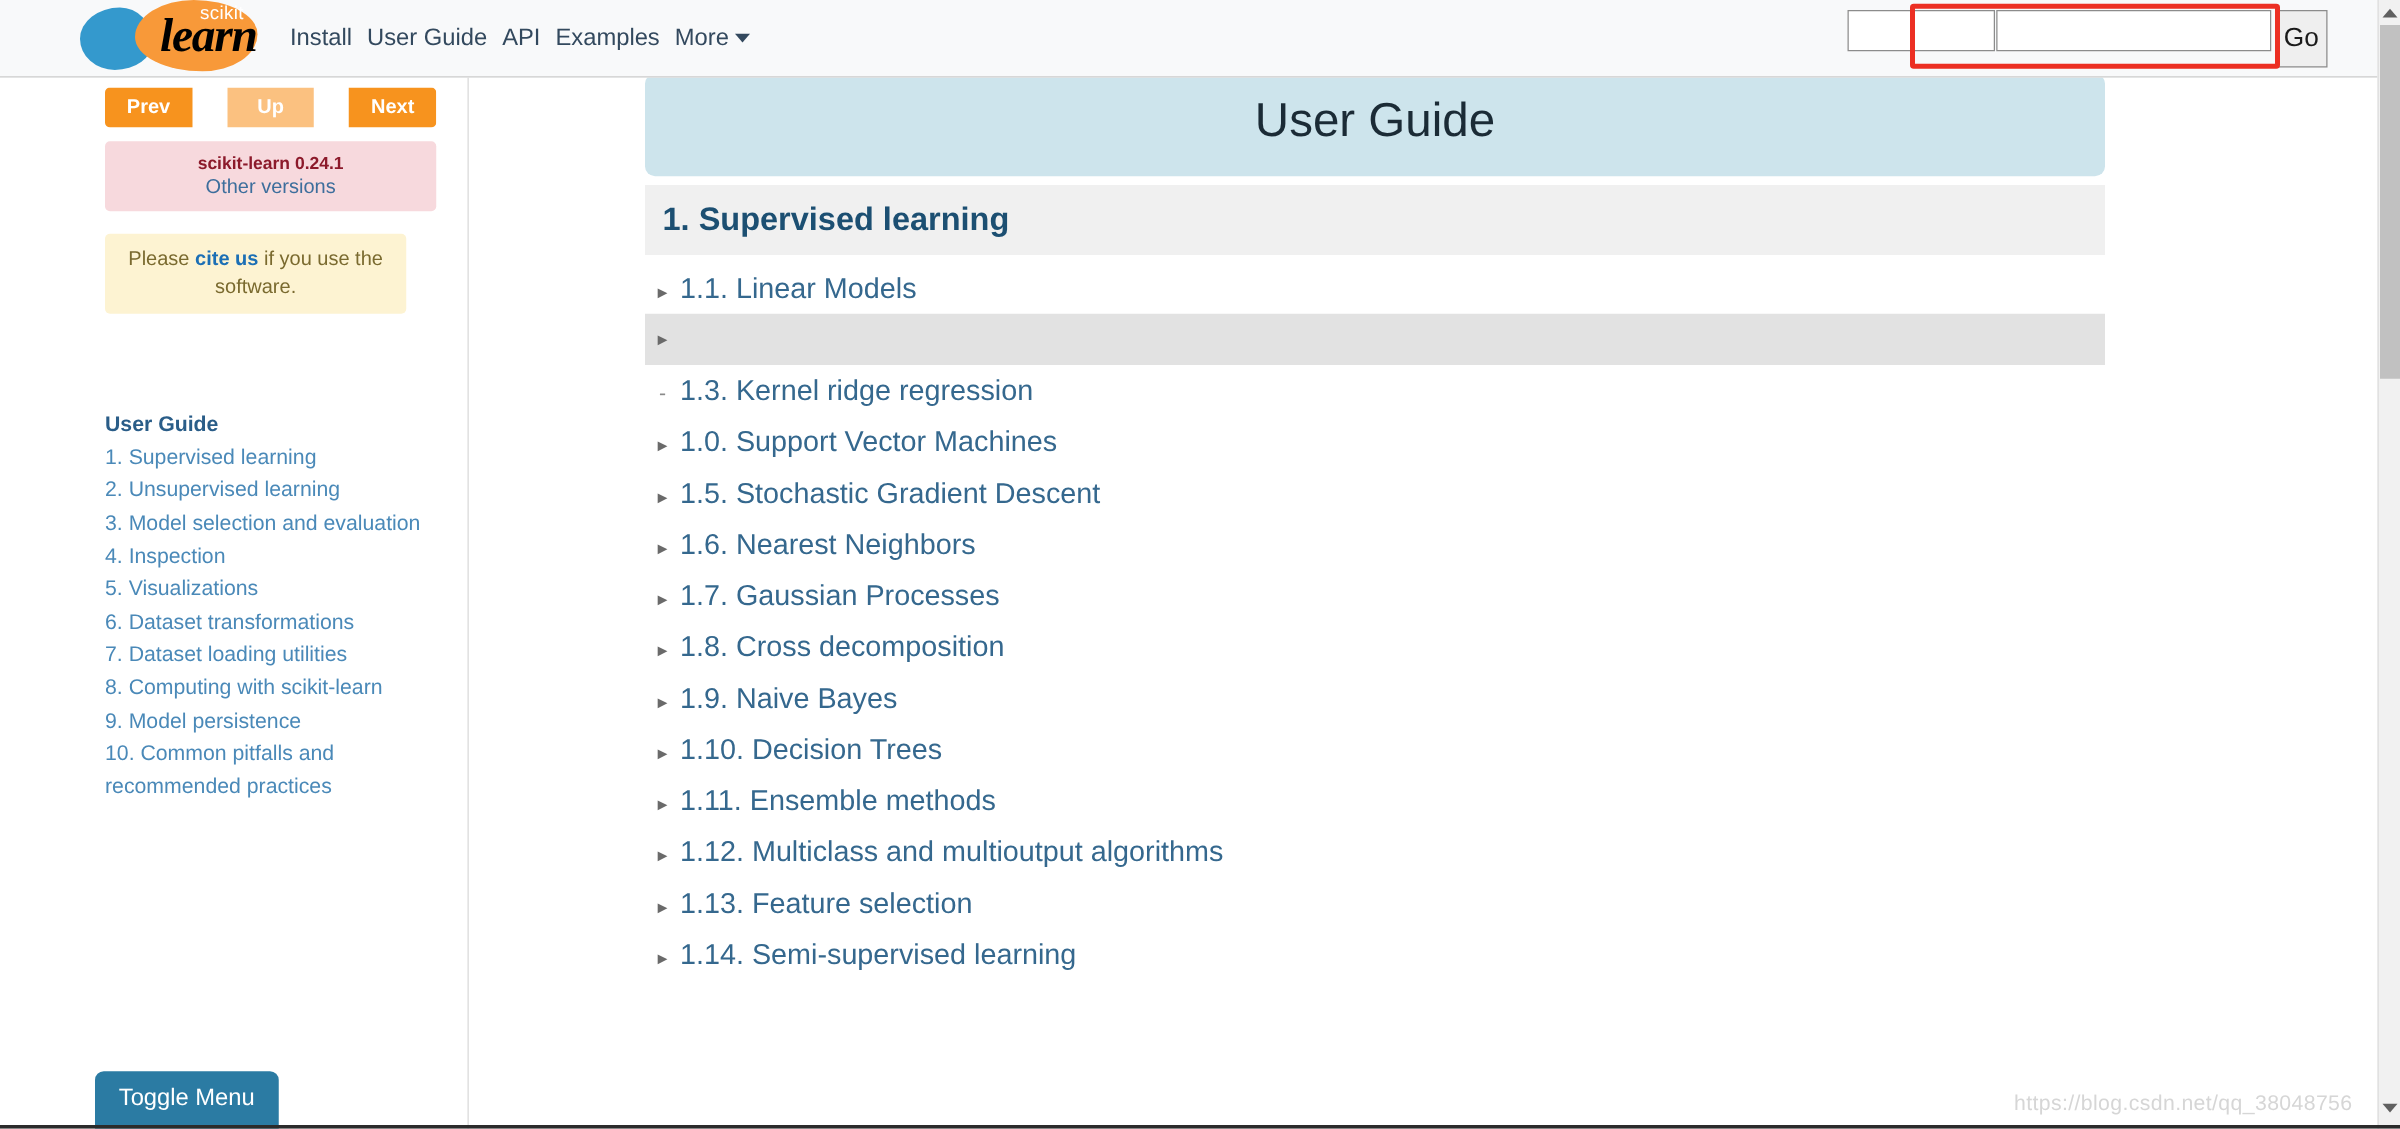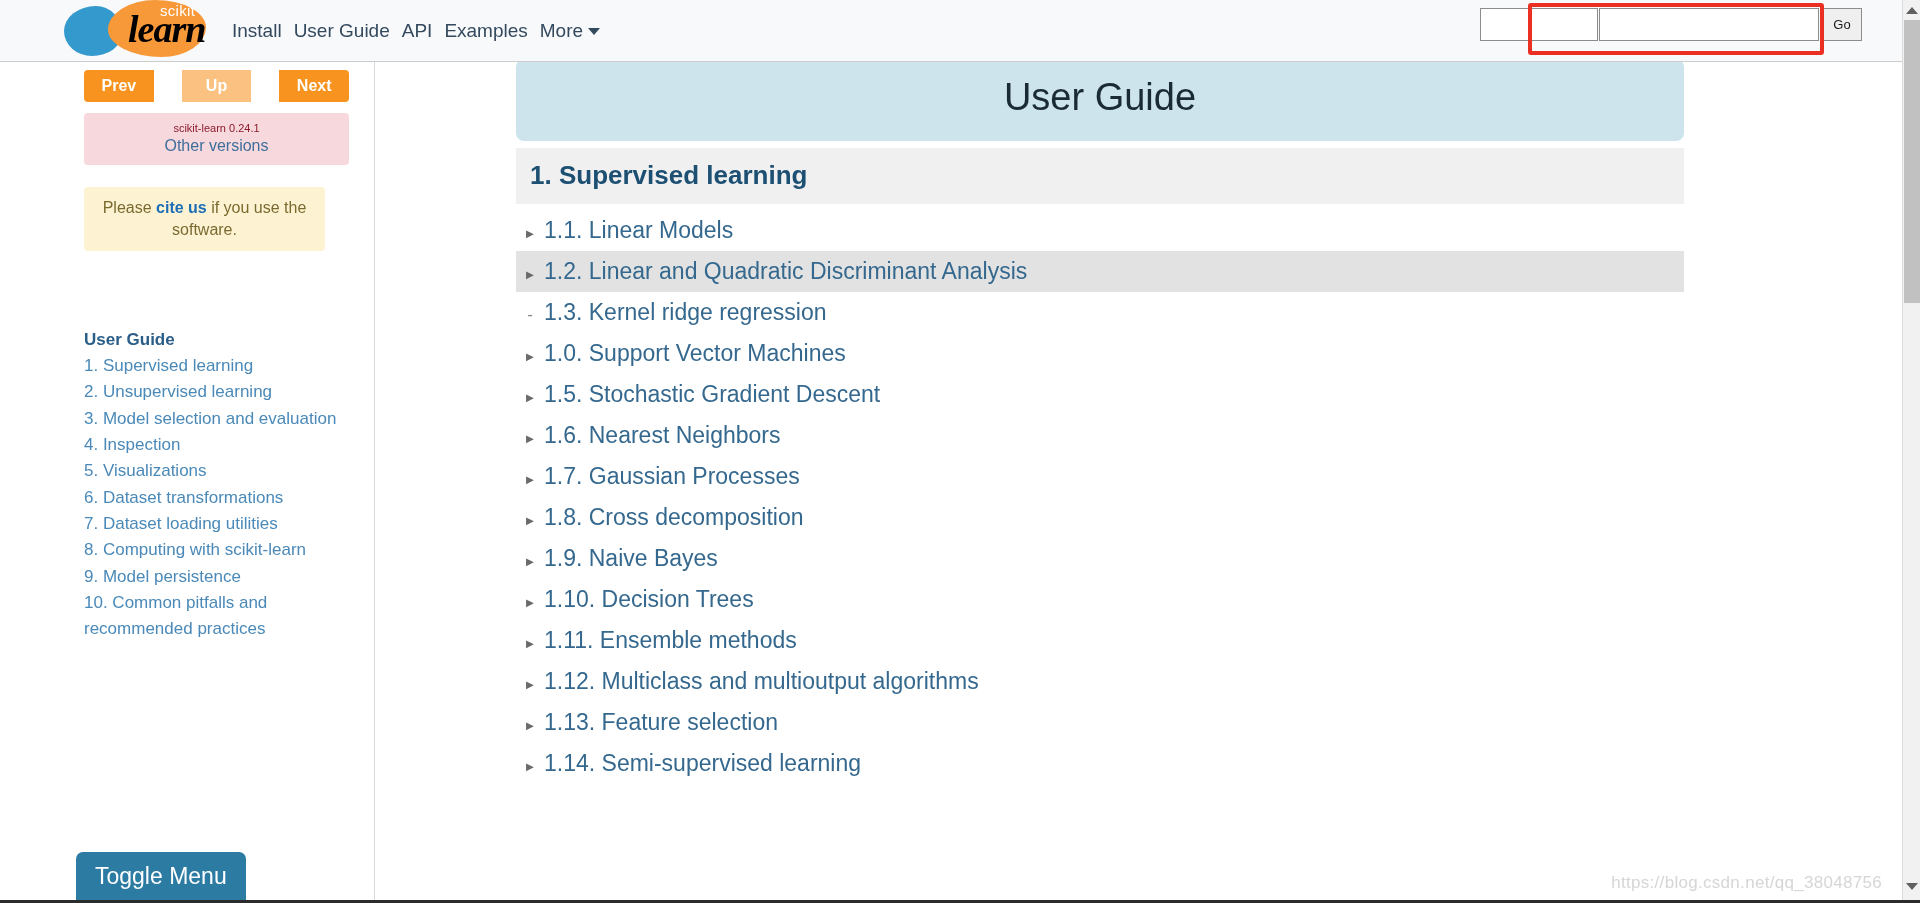--- a/index.html
+++ b/index.html
@@ -95,27 +95,27 @@
     border:1px solid #8c8c8c;
     box-sizing:border-box;
     background:#ffffff;
     font-size:16px;
     padding:0 6px;
     outline:none;
     color:#222;
     font-family:"Liberation Sans",sans-serif;
   }
   .go-btn{
-    height:33px;
+    height:46px;
     min-width:40px;
     margin-left:3px;
     background:#efefef;
     border:1px solid #8c8c8c;
     box-sizing:border-box;
-    font-size:13px;
+    font-size:21px;
     color:#1a1a1a;
     cursor:pointer;
     font-family:"Liberation Sans",sans-serif;
   }
   .redbox{
     position:absolute;
     left:1528px;top:3px;
     width:296px;height:52px;
     border:4px solid #ec2f23;
     border-radius:3px;
@@ -156,22 +156,22 @@
     position:absolute;left:84px;top:51px;
     width:265px;
     background:#f7d9dd;
     border-radius:4px;
     padding:9px 6px 10px 6px;
     box-sizing:border-box;
     text-align:center;
   }
   .version-title{
     color:#8c1a2b;
-    font-weight:normal;
-    font-size:11px;
+    font-weight:bold;
+    font-size:14px;
     display:block;
     margin-bottom:3px;
   }
   .version-other{
     color:#3d6e9c;
     font-size:16px;
     text-decoration:none;
     cursor:pointer;
   }
 
@@ -216,21 +216,21 @@
     cursor:pointer;
   }
 
   .toggle-menu{
     position:absolute;
     left:76px;bottom:0px;
     background:#2b7ba3;
     color:#ffffff;
     border:none;
     border-radius:7px 7px 0 0;
-    font-size:23px;
+    font-size:19px;
     padding:11px 19px 13px 19px;
     cursor:pointer;
     font-family:"Liberation Sans",sans-serif;
   }
 
   
   .main{
     position:absolute;
     left:376px;top:62px;
     width:1526px;height:841px;
@@ -430,21 +430,20 @@
     <h2>1. Supervised learning</h2>
   </div>
 
   <div class="toclist" id="toclist">
       <div class="tocrow">
         <span class="toc-marker">►</span>
         <a class="toc-link">1.1. Linear Models</a>
       </div>
       <div class="tocrow active">
         <span class="toc-marker">►</span>
-        <a class="toc-link">1.2. Linear and Quadratic Discriminant Analysis</a>
       </div>
       <div class="tocrow">
         <span class="toc-marker dash">-</span>
         <a class="toc-link">1.3. Kernel ridge regression</a>
       </div>
       <div class="tocrow">
         <span class="toc-marker">►</span>
         <a class="toc-link">1.0. Support Vector Machines</a>
       </div>
       <div class="tocrow">

